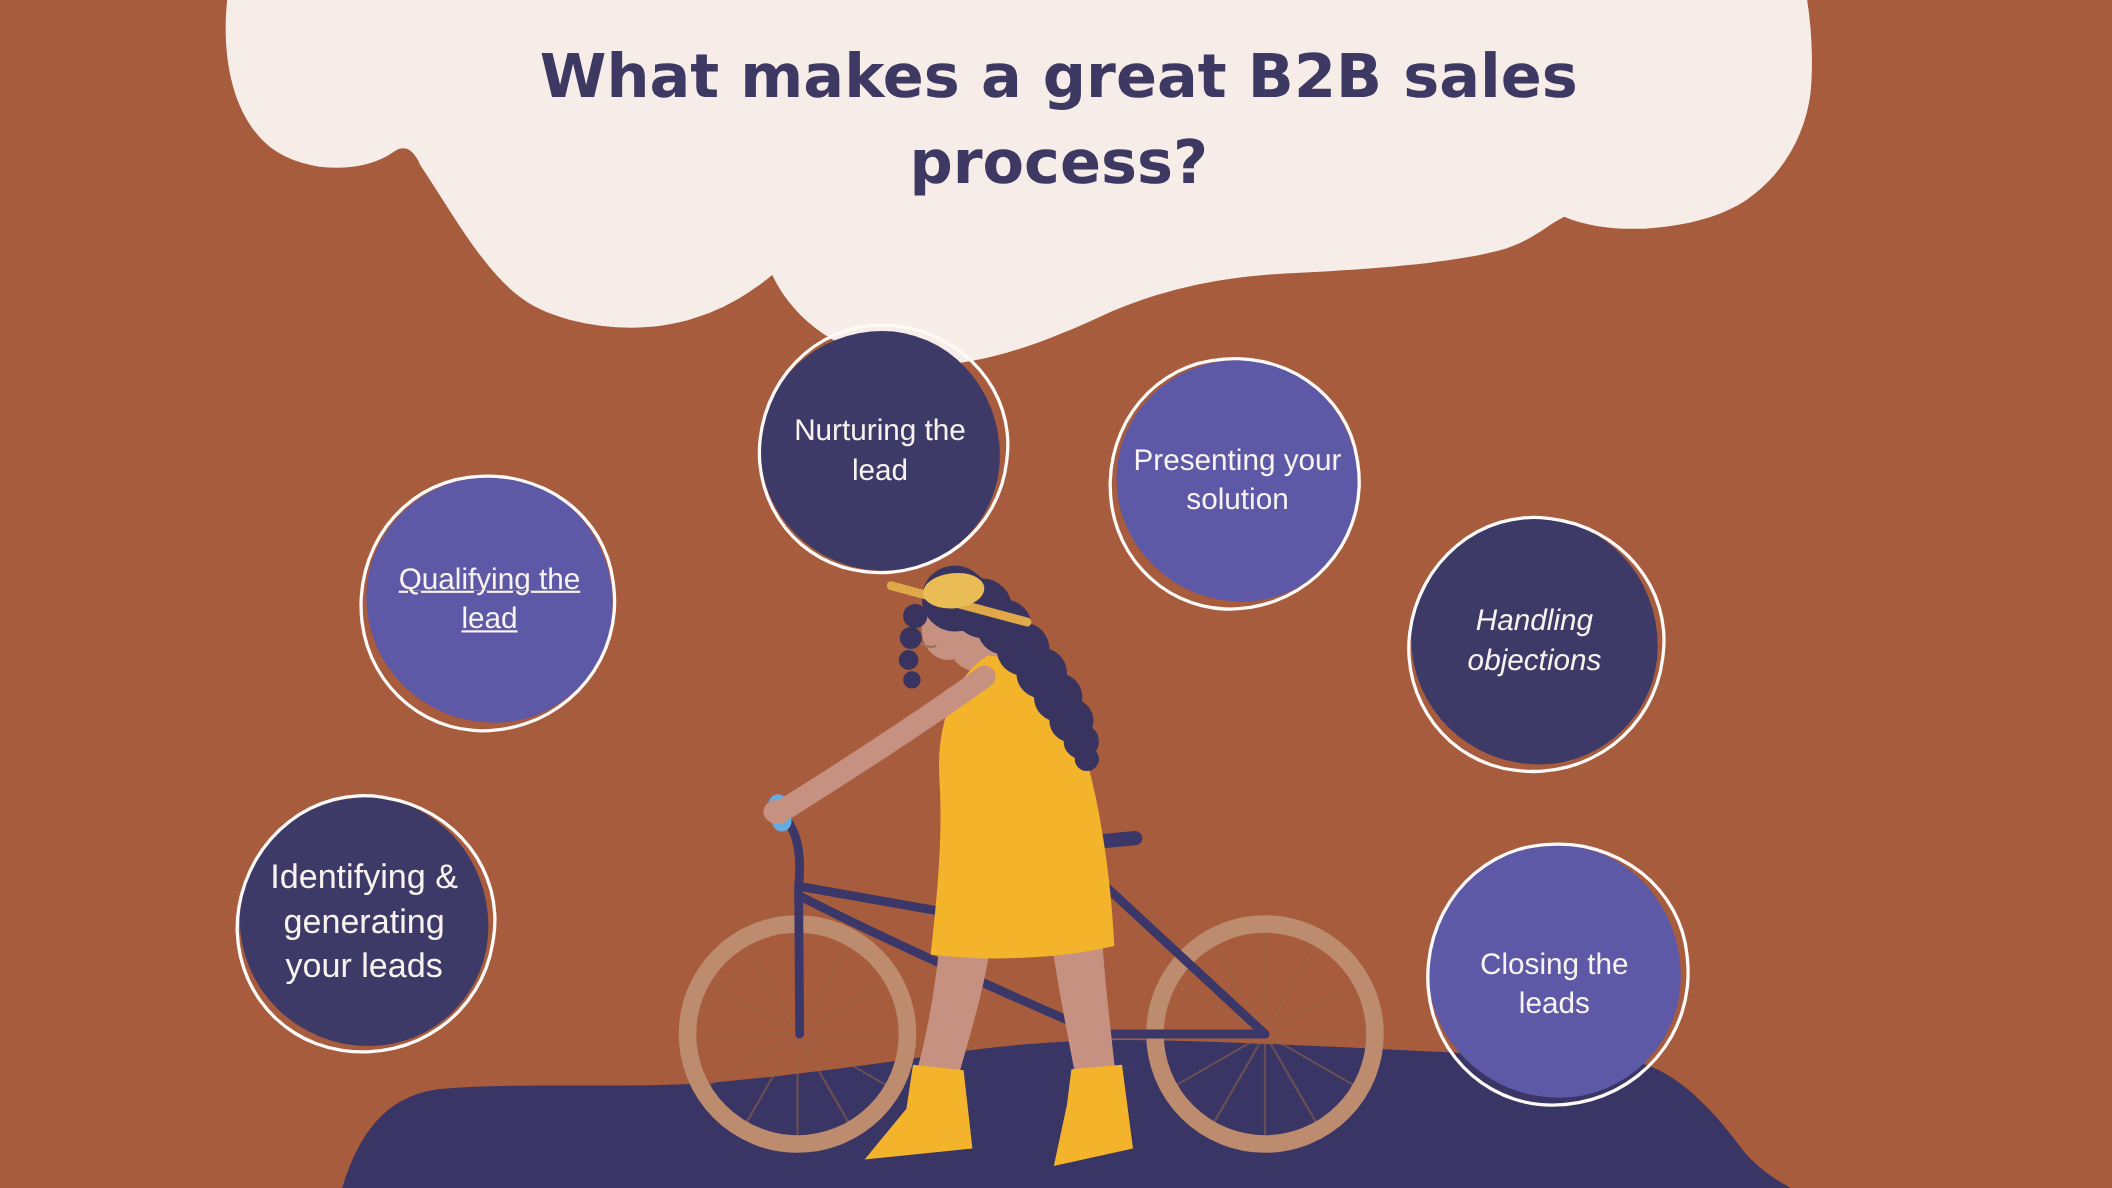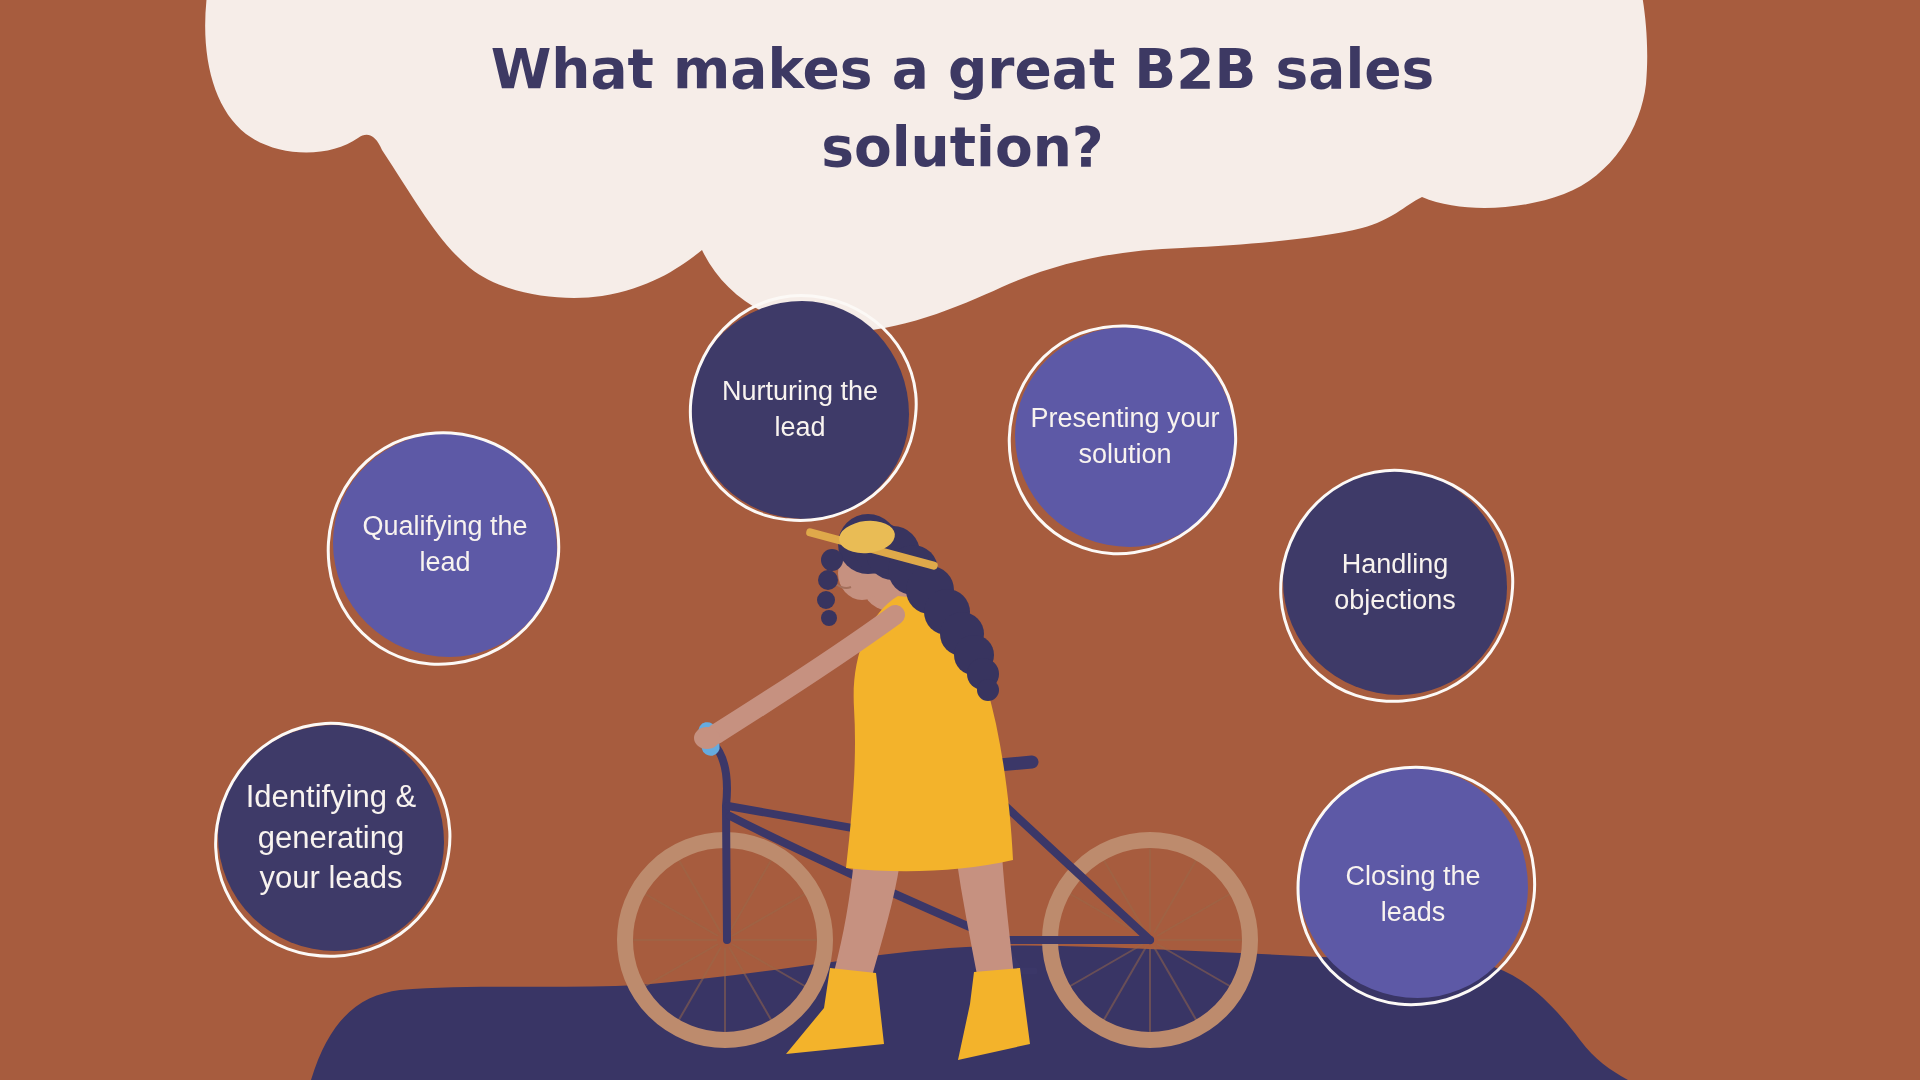--- a/index.html
+++ b/index.html
@@ -17,27 +17,27 @@
   
   .bubble{position:absolute;z-index:2;display:flex;align-items:center;justify-content:center;
           text-align:center;color:#f8f3ef;font-size:27px;line-height:1.32;
           border-radius:51% 49% 48% 52% / 49% 52% 48% 51%;padding:0 14px;box-sizing:border-box;}
   .bubble .ring{position:absolute;inset:-5px;border:3px solid #fcf9f6;pointer-events:none;
           border-radius:49% 51% 52% 48% / 52% 48% 51% 49%;}
   .bubble.dark{background:#3e3a68;}
   .bubble.light{background:#5d59a6;}
   .pos-identifying{left:218px;top:725px;width:226px;height:226px;font-size:31px;}
   .pos-identifying .ring{transform:rotate(9deg) translate(2px,2px);}
-  .pos-qualifying{left:333px;top:433px;width:224px;height:224px;}
+  .pos-qualifying{left:333px;top:433px;width:224px;height:224px;text-decoration:underline;}
   .pos-qualifying .ring{transform:rotate(-7deg) translate(-2px,3px);}
   .pos-nurturing{left:691px;top:301px;width:218px;height:218px;text-align:center;}
   .pos-nurturing .ring{transform:rotate(6deg) translate(3px,-2px);}
   .pos-presenting{left:1015px;top:327px;width:220px;height:220px;}
   .pos-presenting .ring{transform:rotate(-9deg) translate(-3px,2px);}
-  .pos-handling{left:1283px;top:471px;width:224px;height:224px;}
+  .pos-handling{left:1283px;top:471px;width:224px;height:224px;font-style:italic;}
   .pos-handling .ring{transform:rotate(7deg) translate(2px,3px);}
   .pos-closing{left:1298px;top:768px;width:230px;height:230px;padding-top:24px;}
   .pos-closing .ring{transform:rotate(-5deg) translate(3px,3px);}
 
   
   .skin{fill:#c69180;}
   .hair{fill:#38345f;}
   .dress{fill:#f3b32b;}
   .hat{fill:#e9bc55;}
   .brim{fill:#dfa94a;}
@@ -73,21 +73,21 @@
          C 720 978, 790 968, 880 955
          C 940 947, 1000 944, 1060 946
          C 1140 948, 1220 952, 1300 956
          C 1380 960, 1440 959, 1490 966
          C 1520 974, 1550 1000, 1580 1040
          C 1595 1060, 1610 1070, 1628 1080 Z" fill="#393565"></path>
   </svg>
 
   <div class="title">
     <div>What makes a great B2B sales</div>
-    <div>solution?</div>
+    <div>process?</div>
   </div>
 
   <div class="bubble dark pos-identifying">
     <span class="ring"></span>
     <span>Identifying &amp; generating your leads</span>
   </div>
   <div class="bubble light pos-qualifying">
     <span class="ring"></span>
     <span>Qualifying the lead</span>
   </div>

